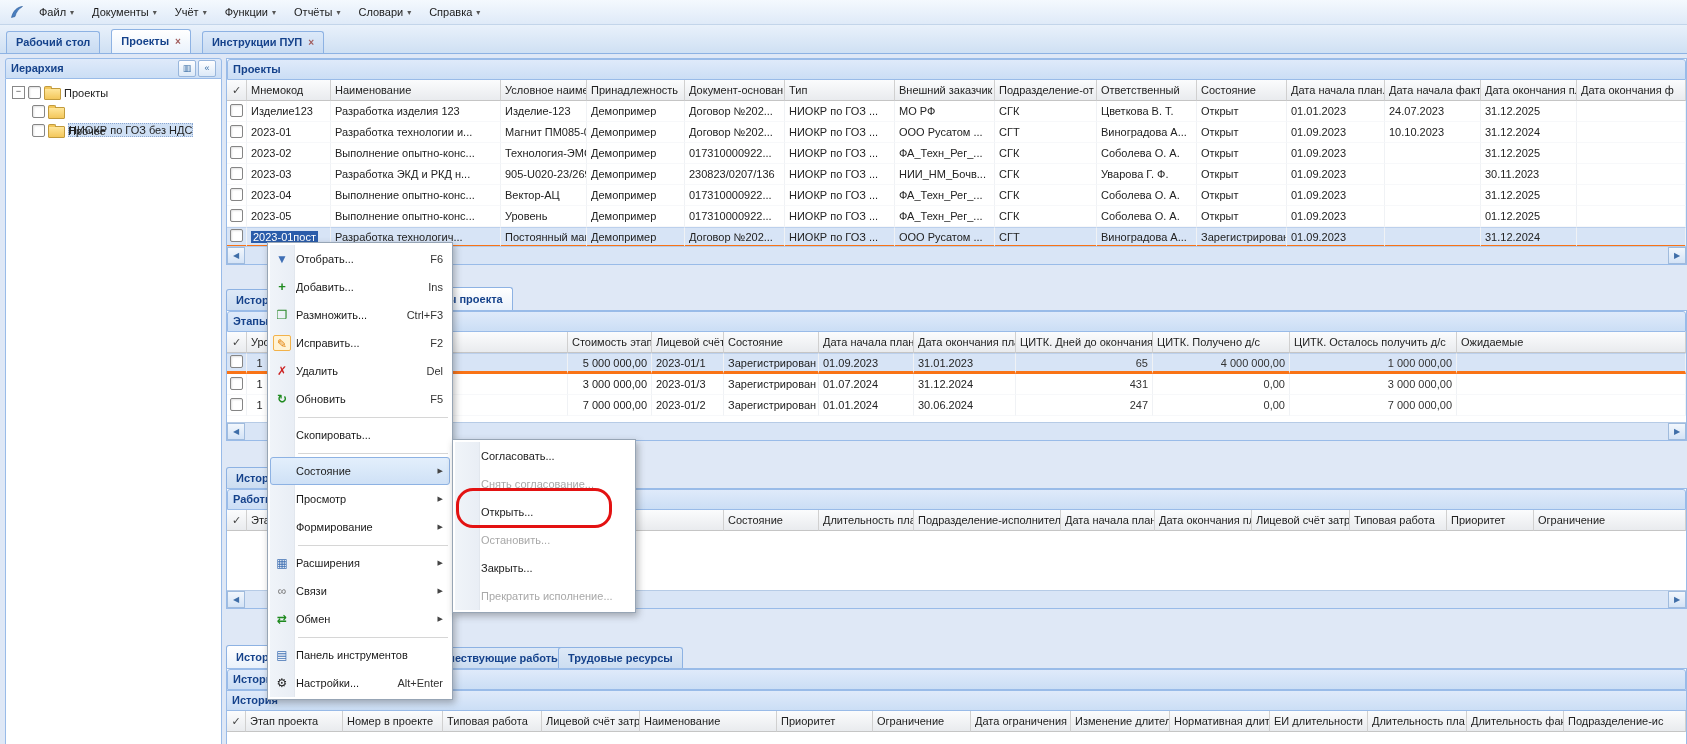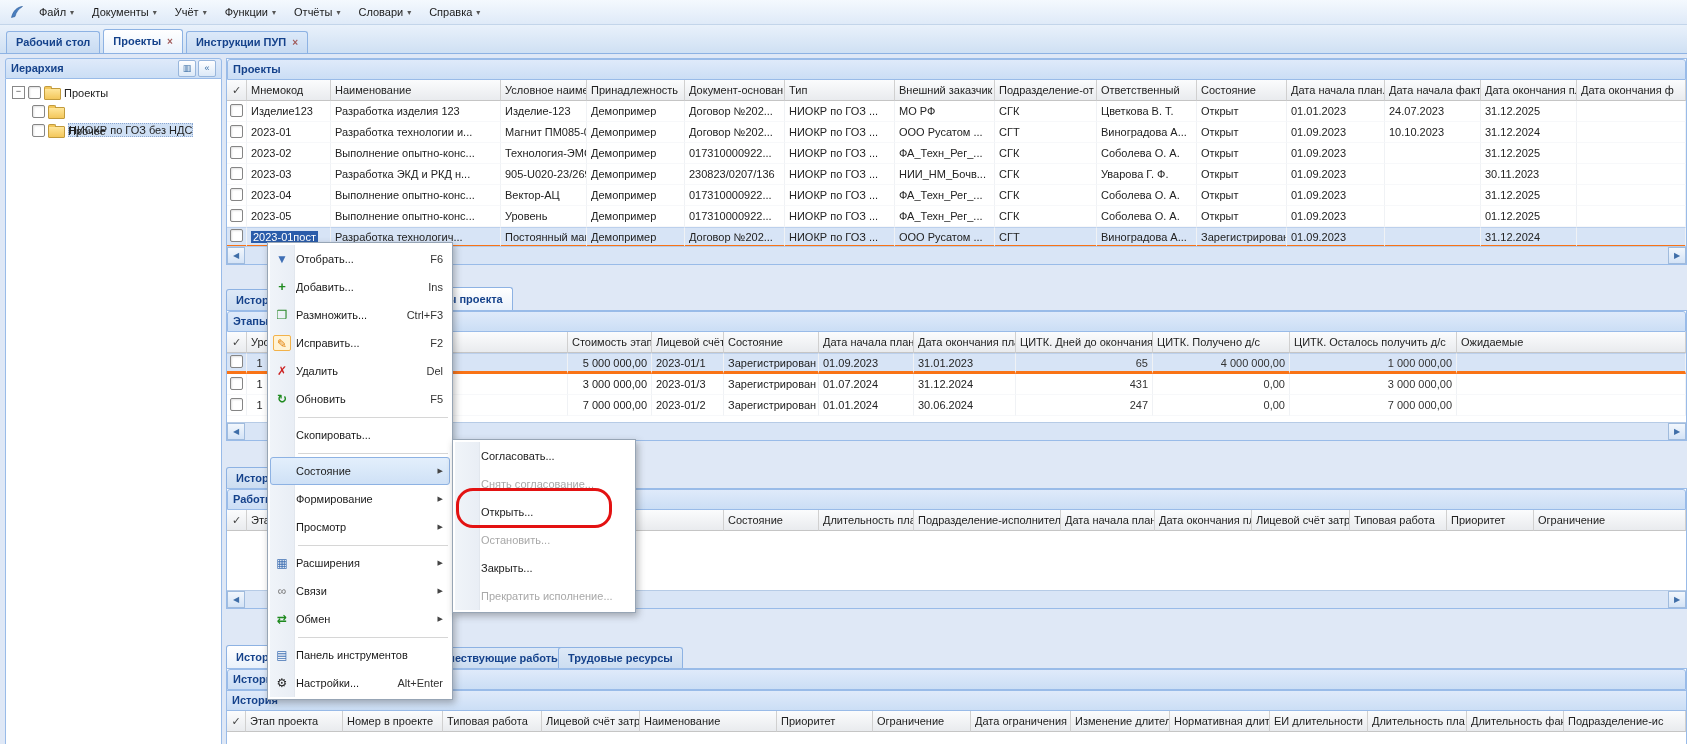--- a/index.html
+++ b/index.html
@@ -8,21 +8,21 @@
 
   
   .menubar{height:24px;background:linear-gradient(#f4f9fe,#dfeaf8);border-bottom:1px solid #c3d5ea;
            display:flex;align-items:center;padding-left:4px;}
   .appicon{width:18px;height:18px;margin:0 4px;display:flex;align-items:center;justify-content:center;}
   .mbar-item{padding:3px 9px;display:flex;align-items:center;gap:4px;cursor:default;color:#1a1a1a;}
   .mbar-arrow{font-size:8px;color:#555;}
 
   
   .tabbar{height:28px;background:linear-gradient(#e9f1fb,#cfe0f3);border-bottom:1px solid #8db2e3;
-          display:flex;align-items:flex-end;gap:3px;padding-left:6px;}
+          display:flex;align-items:flex-end;gap:11px;padding-left:6px;}
   .tabbar .ttab{height:21px;line-height:21px;padding:0 9px;border:1px solid #8db2e3;border-bottom:none;
           border-radius:3px 3px 0 0;background:linear-gradient(#dce9f9,#c8dbf2);color:#15428b;
           font-weight:bold;display:flex;align-items:center;gap:6px;}
   .tabbar .ttab.active{background:linear-gradient(#ffffff,#eaf2fc);height:23px;}
   .tab-close{font-size:10px;color:#a05a5a;line-height:10px;}
 
   
   .content{display:flex;padding:4px 0 0 5px;height:716px;box-sizing:border-box;}
   .sidebar{width:217px;margin-right:4px;display:flex;flex-direction:column;}
   .main{flex:1;display:flex;flex-direction:column;min-width:0;}
@@ -641,26 +641,26 @@
         <span class="mi-label">Скопировать...</span>
       </div>
       <div class="menu-sep"></div>
       <div class="menu-item active">
         <span class="mi-icon"></span>
         <span class="mi-label">Состояние</span>
         <span class="mi-arrow">▶</span>
       </div>
       <div class="menu-item">
         <span class="mi-icon"></span>
+        <span class="mi-label">Просмотр</span>
+        <span class="mi-arrow">▶</span>
+      </div>
+      <div class="menu-item">
+        <span class="mi-icon"></span>
         <span class="mi-label">Формирование</span>
-        <span class="mi-arrow">▶</span>
-      </div>
-      <div class="menu-item">
-        <span class="mi-icon"></span>
-        <span class="mi-label">Просмотр</span>
         <span class="mi-arrow">▶</span>
       </div>
       <div class="menu-sep"></div>
       <div class="menu-item">
         <span class="mi-icon g-extensions">▦</span>
         <span class="mi-label">Расширения</span>
         <span class="mi-arrow">▶</span>
       </div>
       <div class="menu-item">
         <span class="mi-icon g-links">∞</span>

